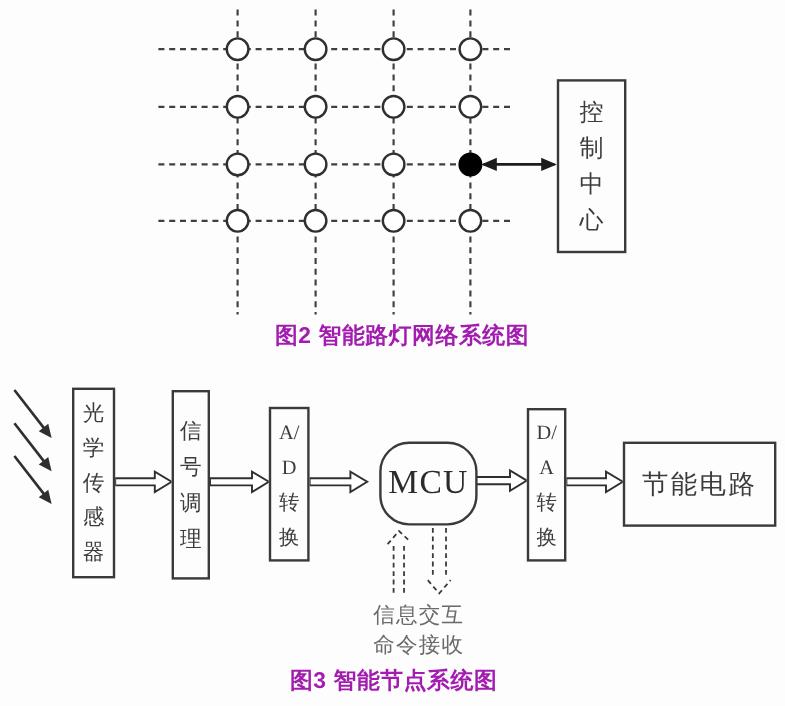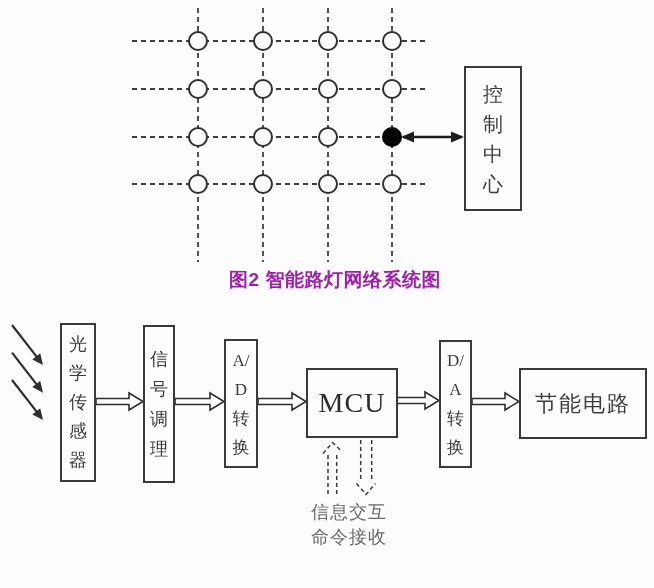--- a/index.html
+++ b/index.html
@@ -35,21 +35,21 @@
 
   .cc-box   { left: 464px; top: 66px;  width: 58px;  height: 145px; font-size: 20px; }
   .cc-box .bline { line-height: 30px; }
 
   .b-optical { left: 60px;  top: 323px; width: 36px;  height: 159px; font-size: 18px; }
   .b-optical .bline { line-height: 29px; }
   .b-signal  { left: 143px; top: 325px; width: 32px;  height: 158px; font-size: 18px; }
   .b-signal .bline { line-height: 30px; }
   .b-ad      { left: 224px; top: 339px; width: 34px;  height: 129px; font-size: 17px; }
   .b-ad .bline { line-height: 29px; }
-  .b-mcu     { left: 306px; top: 368px; width: 92px;  height: 70px; }
+  .b-mcu     { left: 316px; top: 368px; width: 82px;  height: 70px; border-radius: 25px; }
   .b-mcu .bline { font-size: 28px; color: #2b2b2b; letter-spacing: 1px; line-height: 1; }
   .b-da      { left: 439px; top: 340px; width: 33px;  height: 128px; font-size: 17px; }
   .b-da .bline { line-height: 29px; }
   .b-energy  { left: 519px; top: 368px; width: 128px; height: 71px; }
   .b-energy .bline { font-size: 22px; letter-spacing: 2px; line-height: 1; }
 
   .annotation {
     position: absolute;
     width: 120px; left: 289px;
     text-align: center;
@@ -189,14 +189,15 @@
     <span class="bline">换</span>
   </div>
 
   <div class="box b-energy">
     <span class="bline">节能电路</span>
   </div>
 
   <div class="annotation ann-2">命令接收</div>
   <div class="annotation ann-1">信息交互</div>
 
+  <div class="caption cap-f3">图3 智能节点系统图</div>
 
 </div>
 
 </body></html>

